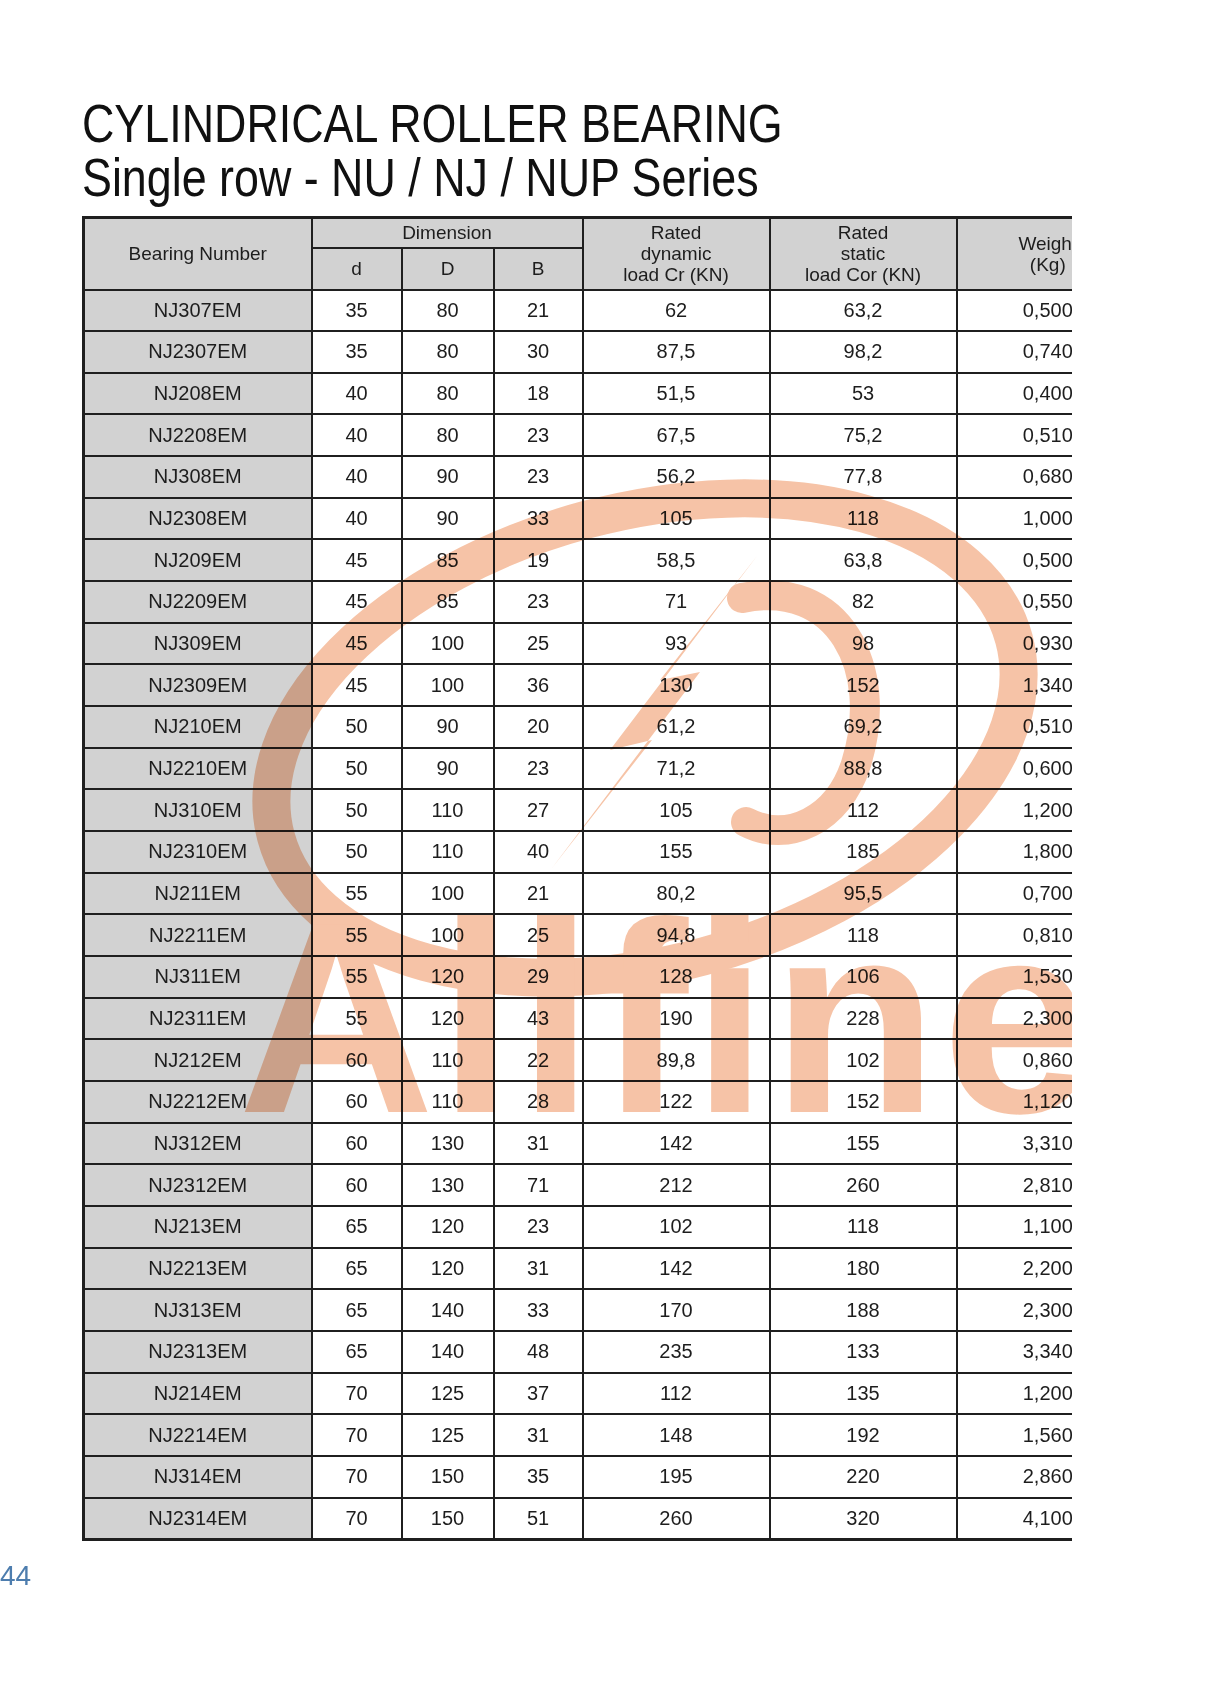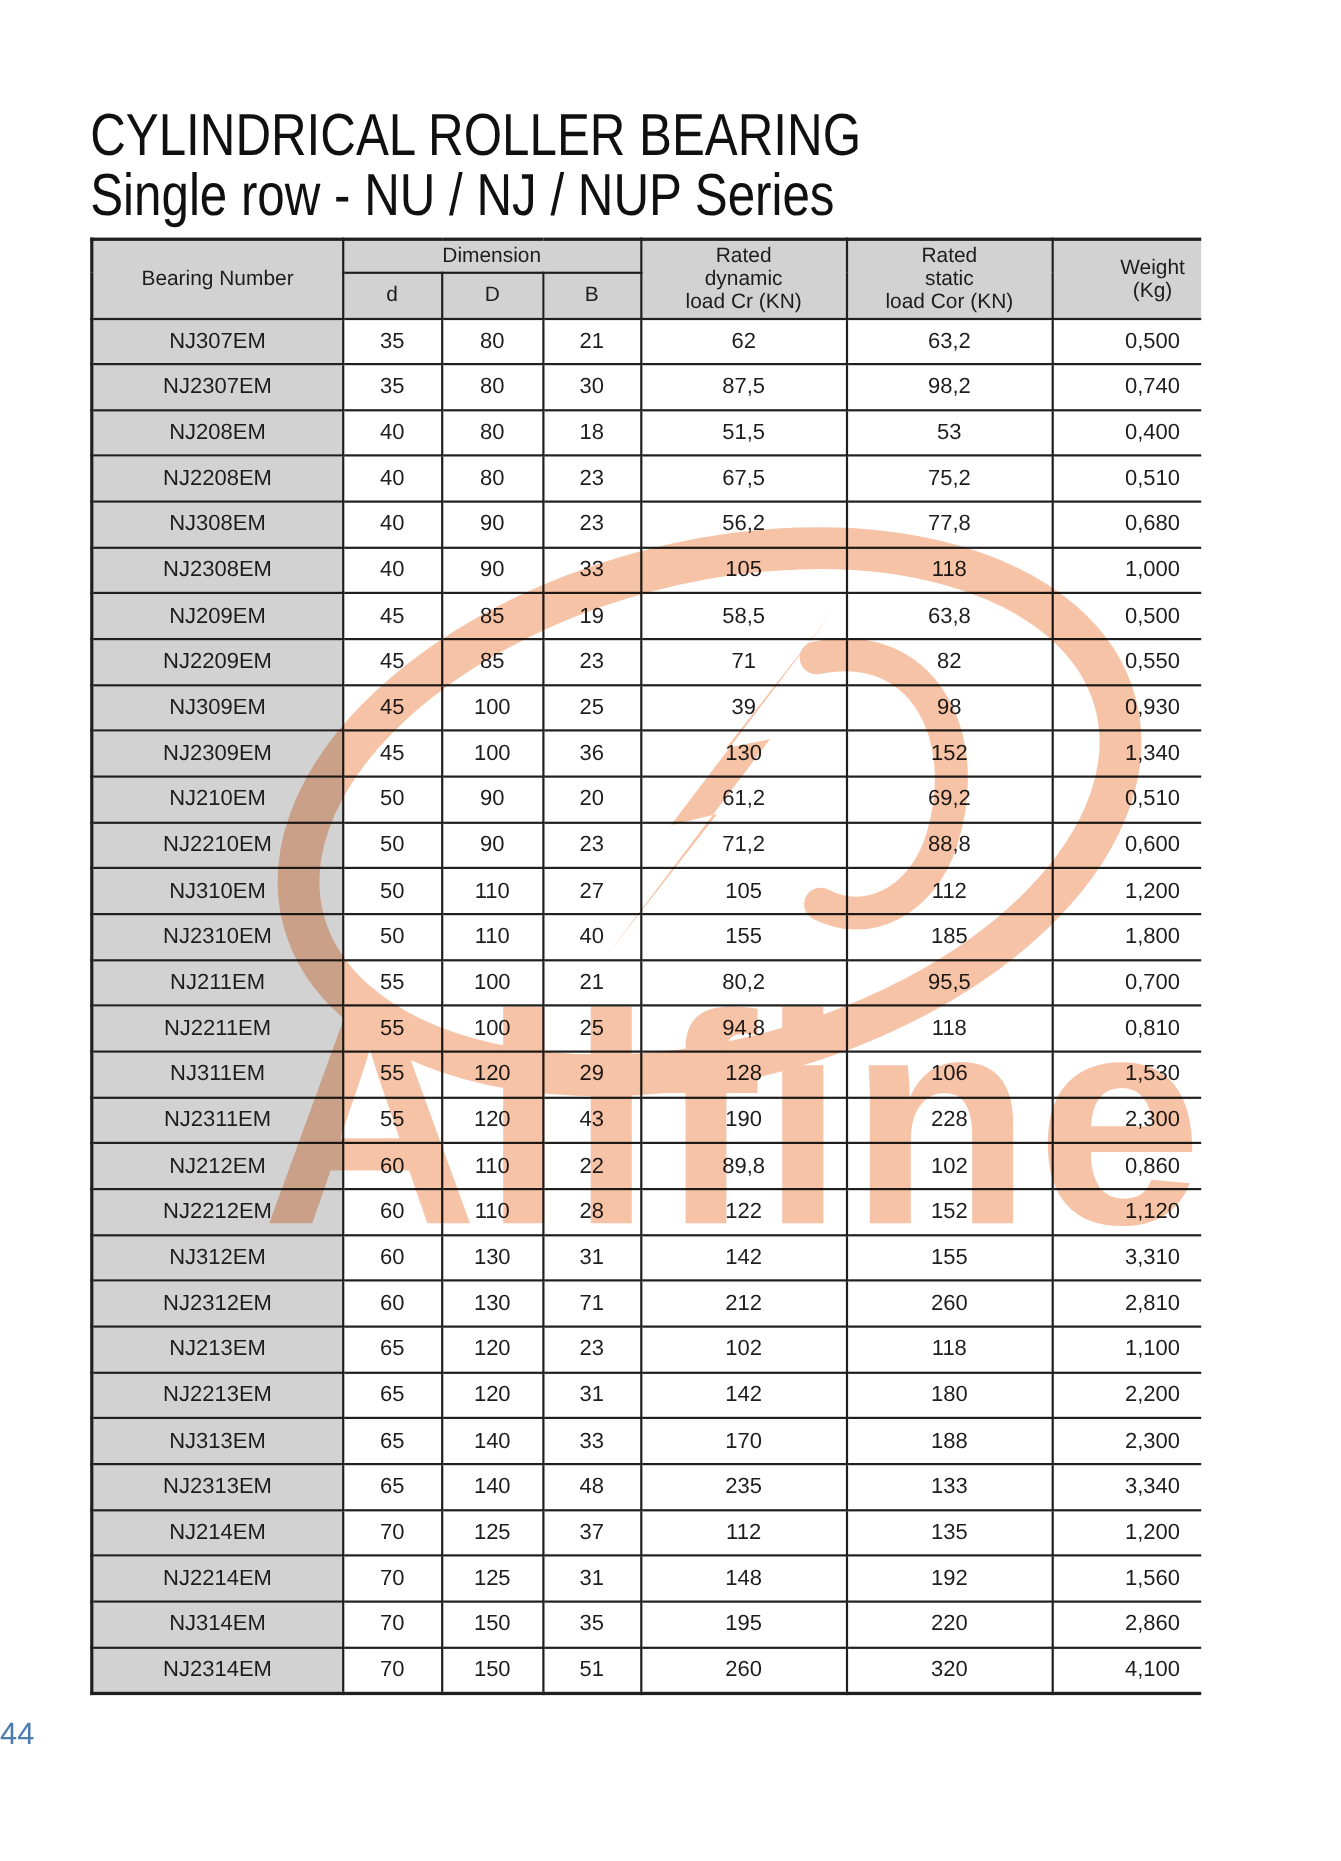--- a/index.html
+++ b/index.html
@@ -3,21 +3,20 @@
 <meta charset="utf-8">
 <style>
   html,body{margin:0;padding:0;background:#ffffff;}
   .page{
     position:relative;
     width:1072px;
     height:1692px;
     background:#ffffff;
     font-family:"Liberation Sans", sans-serif;
     overflow:hidden;
-    padding-left:20px;
   }
   
   .title-block{
     position:absolute;
     left:82px;
     top:96px;
     color:#101010;
   }
   .title-line{
     font-size:54px;
@@ -192,21 +191,21 @@
     <td>23</td>
     <td>71</td>
     <td>82</td>
     <td>0,550</td>
   </tr>
         <tr>
     <td class="gray">NJ309EM</td>
     <td>45</td>
     <td>100</td>
     <td>25</td>
-    <td>39</td>
+    <td>93</td>
     <td>98</td>
     <td>0,930</td>
   </tr>
         <tr>
     <td class="gray">NJ2309EM</td>
     <td>45</td>
     <td>100</td>
     <td>36</td>
     <td>130</td>
     <td>152</td>

